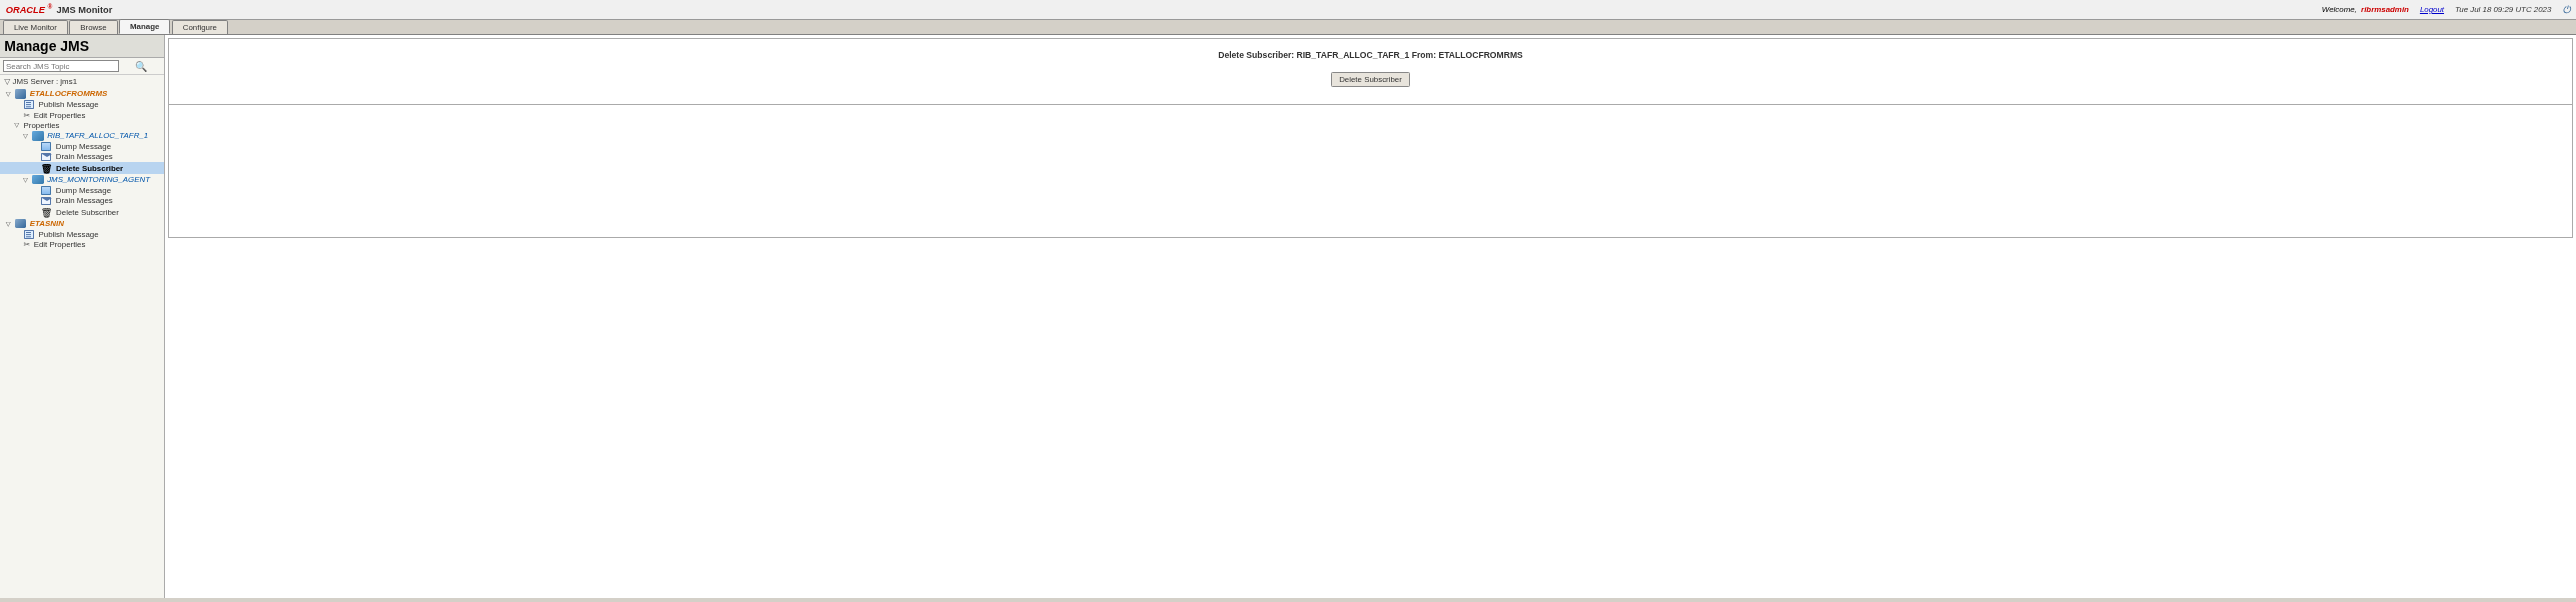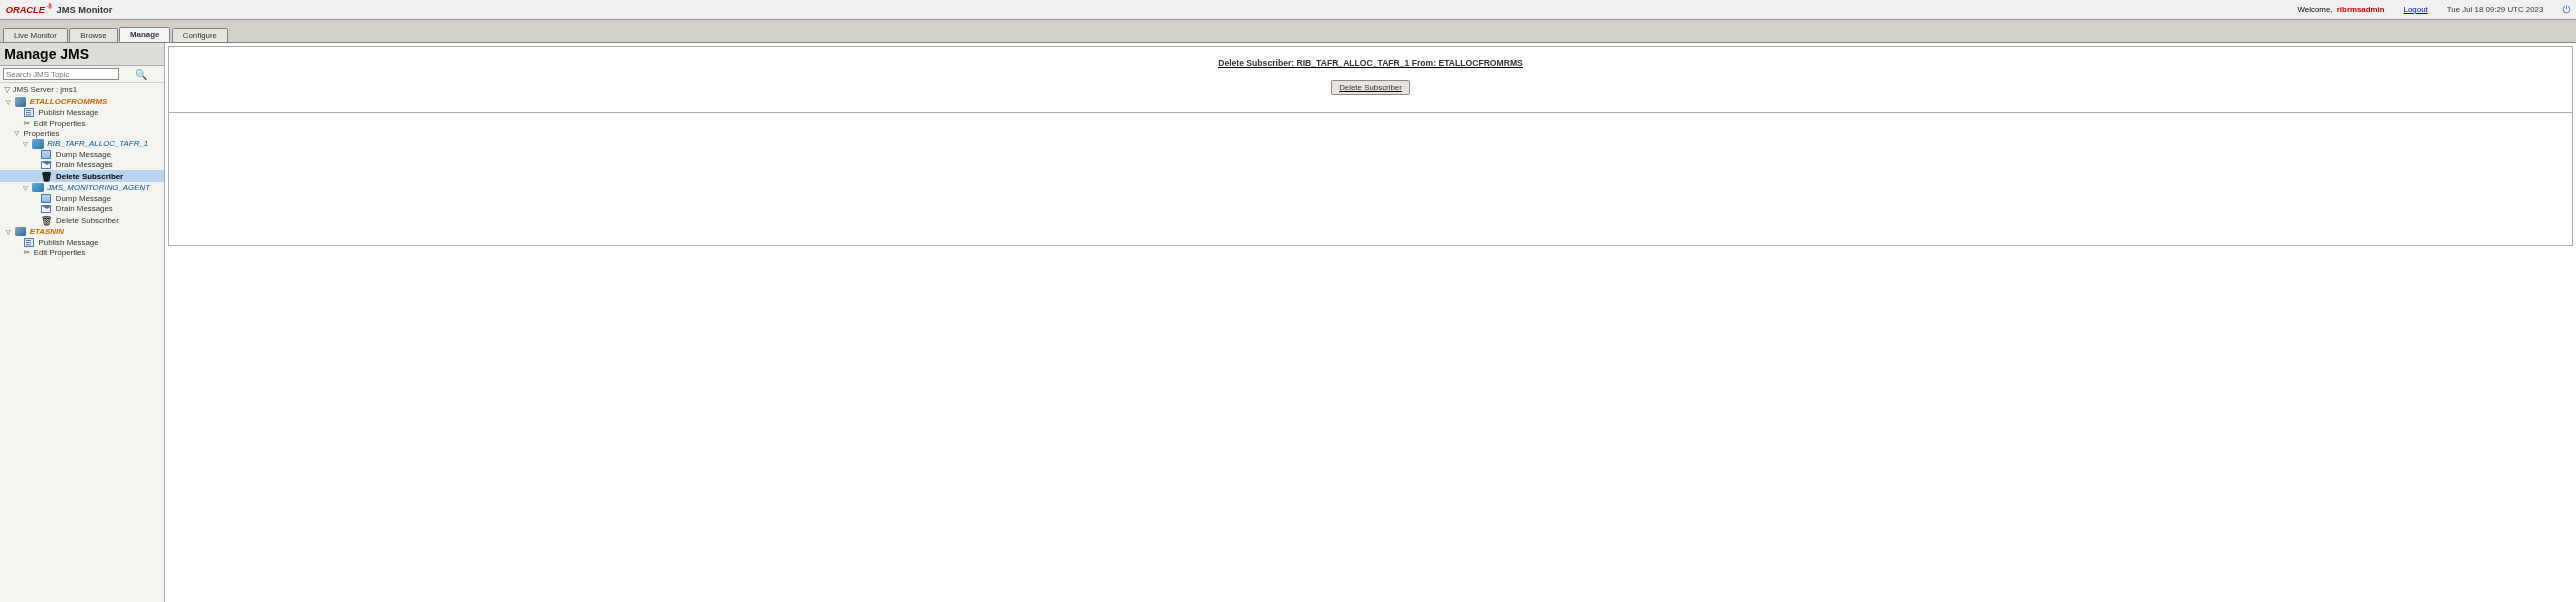--- a/index.html
+++ b/index.html
@@ -28,34 +28,35 @@
     }
     .oracle-logo span { color: #cc0000; }
     .app-title {
       font-size: 9.3px;
       font-weight: bold;
       color: #333;
     }
     #header-right {
       display: flex;
       align-items: center;
-      gap: 19px;
-      font-size: 7.9px;
+      gap: 11px;
+      font-size: 7.9px;
+      font-style: italic;
     }
     .welcome-text { color: #cc0000; font-weight: bold; }
     .logout-link { color: #0000cc; text-decoration: underline; cursor: pointer; }
     .datetime-text { color: #333; text-align: right; }
 
     
     #nav-tabs {
       background: #d4d0c8;
       display: flex;
       align-items: flex-end;
       padding: 1.4px 2.9px 0 2.9px;
-      height: 23px;
+      height: 15px;
       border-bottom: 0.7px solid #808080;
     }
     .nav-tab {
       padding: 2.1px 10px;
       border: 0.7px solid #808080;
       border-bottom: none;
       background: #e8e4dc;
       cursor: pointer;
       font-size: 7.9px;
       color: #333;
@@ -144,21 +145,20 @@
     .node-label.topic { color: #cc6600; font-style: italic; font-weight: bold; }
     .node-label.subscriber { color: #0055aa; font-style: italic; }
     .node-label.action { color: #333; }
     .node-label.bold { font-weight: bold; color: #000; }
 
     
     #content {
       flex: 1;
       background: white;
       overflow: auto;
-      text-decoration: underline;
     }
     .content-panel {
       border: 0.7px solid #aaa;
       margin: 2.9px;
       background: white;
       min-height: 200px;
     }
     .content-title {
       text-align: center;
       padding: 11.4px 5.7px 5.7px 5.7px;

